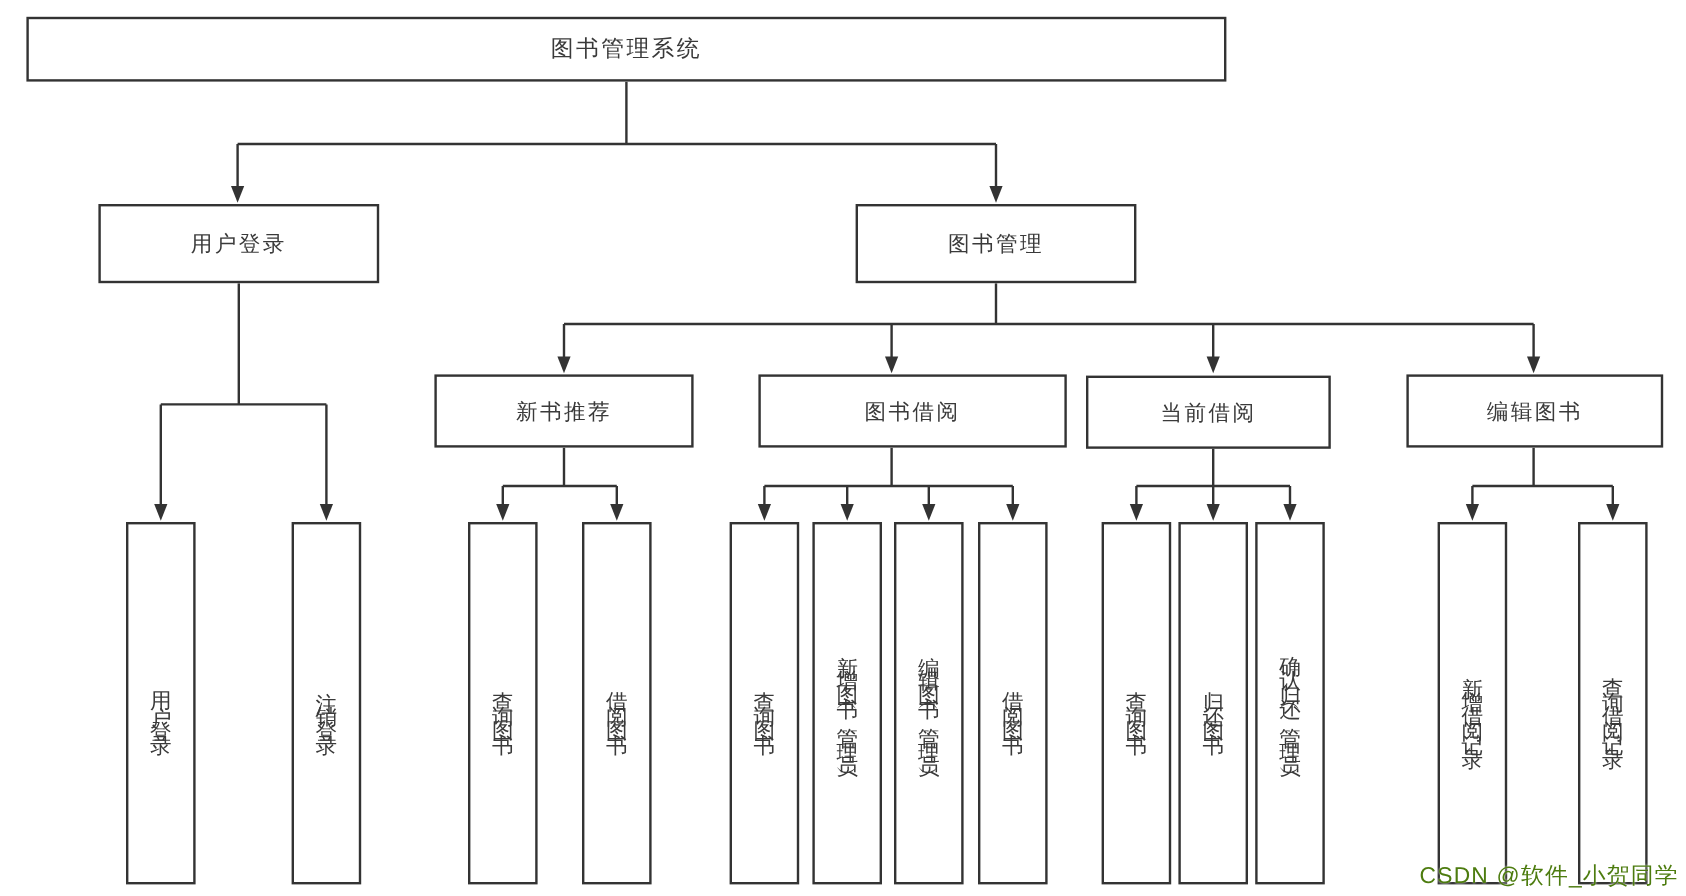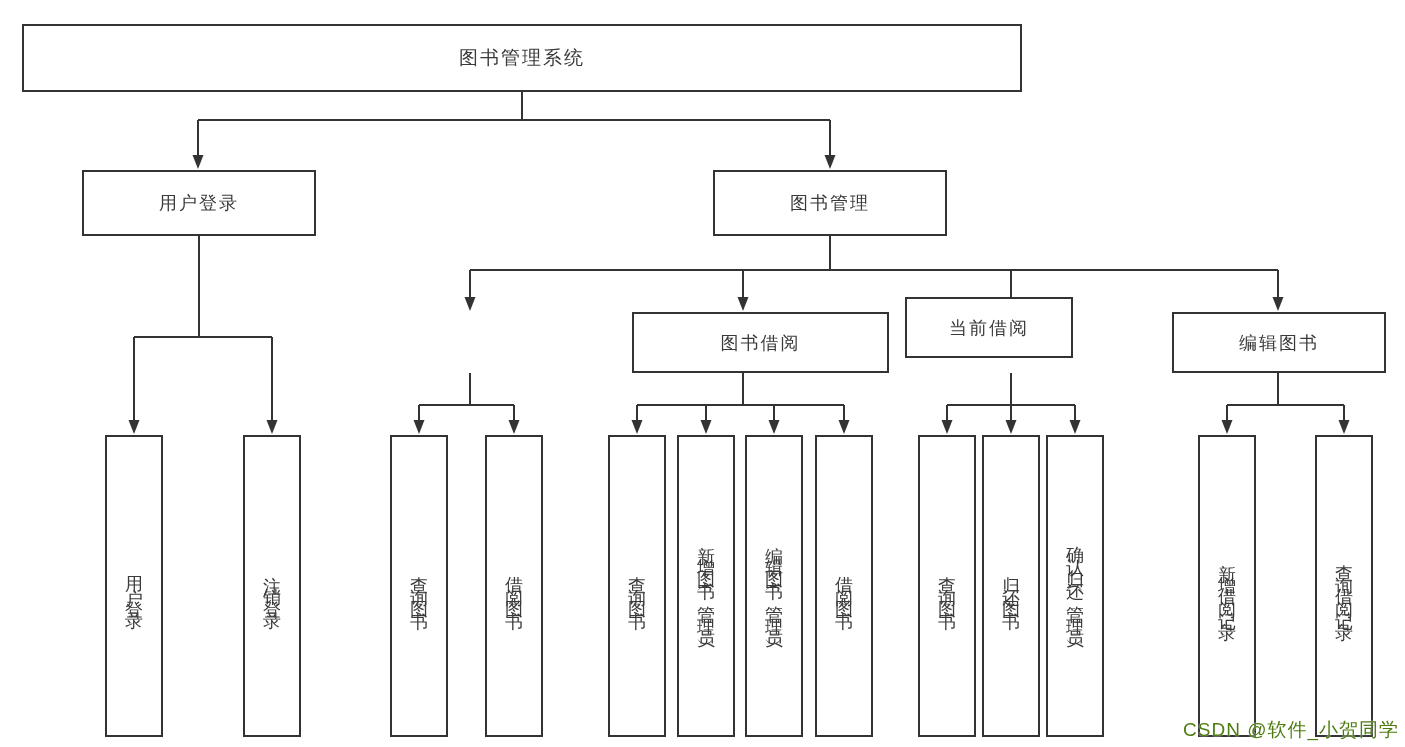--- a/index.html
+++ b/index.html
@@ -94,35 +94,38 @@
       <polygon points="768.5,420 779.5,420 774,434"></polygon>
       <polygon points="838.5,420 849.5,420 844,434"></polygon>
       <polygon points="941.5,420 952.5,420 947,434"></polygon>
       <polygon points="1005.5,420 1016.5,420 1011,434"></polygon>
       <polygon points="1069.5,420 1080.5,420 1075,434"></polygon>
       <polygon points="1221.5,420 1232.5,420 1227,434"></polygon>
       <polygon points="1338.5,420 1349.5,420 1344,434"></polygon>
     </g>
   </svg>
 
-  <div class="node title-box" style="left:22px; top:24px; width:1000px; height:68px;">
+  <div class="node title-box" style="left:22px; top:14px; width:1000px; height:54px;">
     <span>图书管理系统</span>
   </div>
 
   <div class="node" style="left:82px; top:170px; width:234px; height:66px;">
     <span>用户登录</span>
   </div>
   <div class="node" style="left:713px; top:170px; width:234px; height:66px;">
     <span>图书管理</span>
   </div>
 
+  <div class="node" style="left:362px; top:312px; width:216px; height:61px;">
+    <span>新书推荐</span>
+  </div>
   <div class="node" style="left:632px; top:312px; width:257px; height:61px;">
     <span>图书借阅</span>
   </div>
-  <div class="node" style="left:905px; top:297px; width:168px; height:61px;">
+  <div class="node" style="left:905px; top:313px; width:204px; height:61px;">
     <span>当前借阅</span>
   </div>
   <div class="node" style="left:1172px; top:312px; width:214px; height:61px;">
     <span>编辑图书</span>
   </div>
 
   <div class="leaf" style="left:105px;">
     <span>用户登录</span>
   </div>
   <div class="leaf" style="left:243px;">

